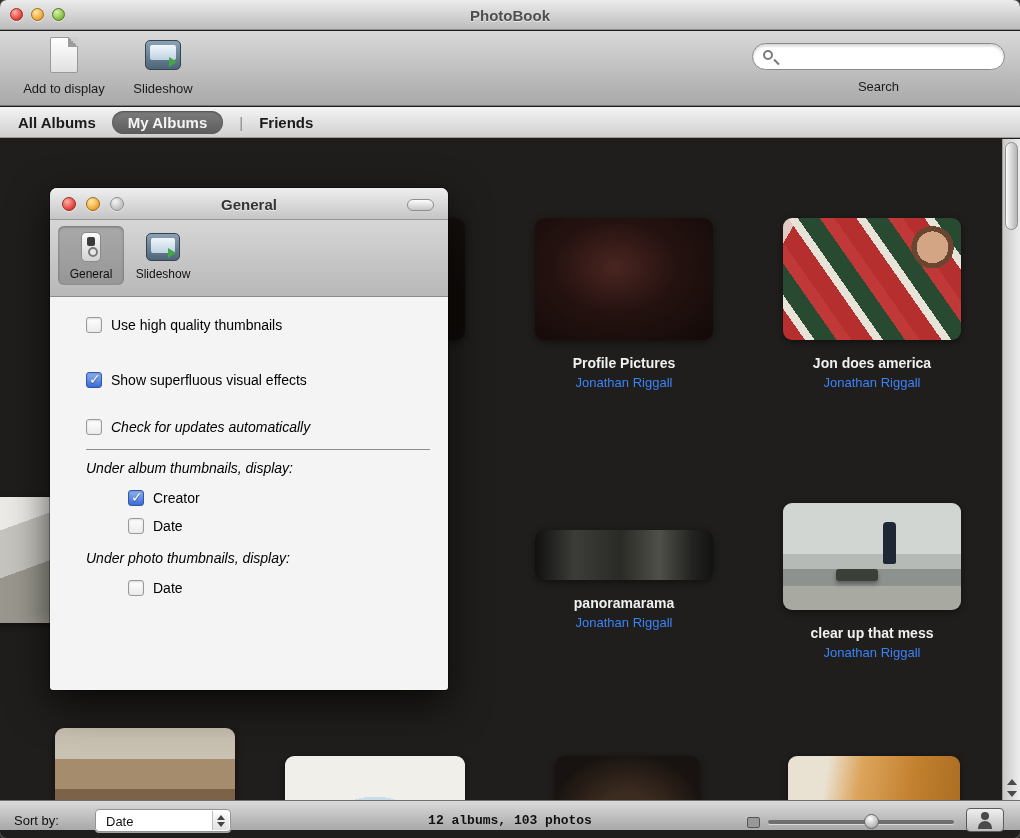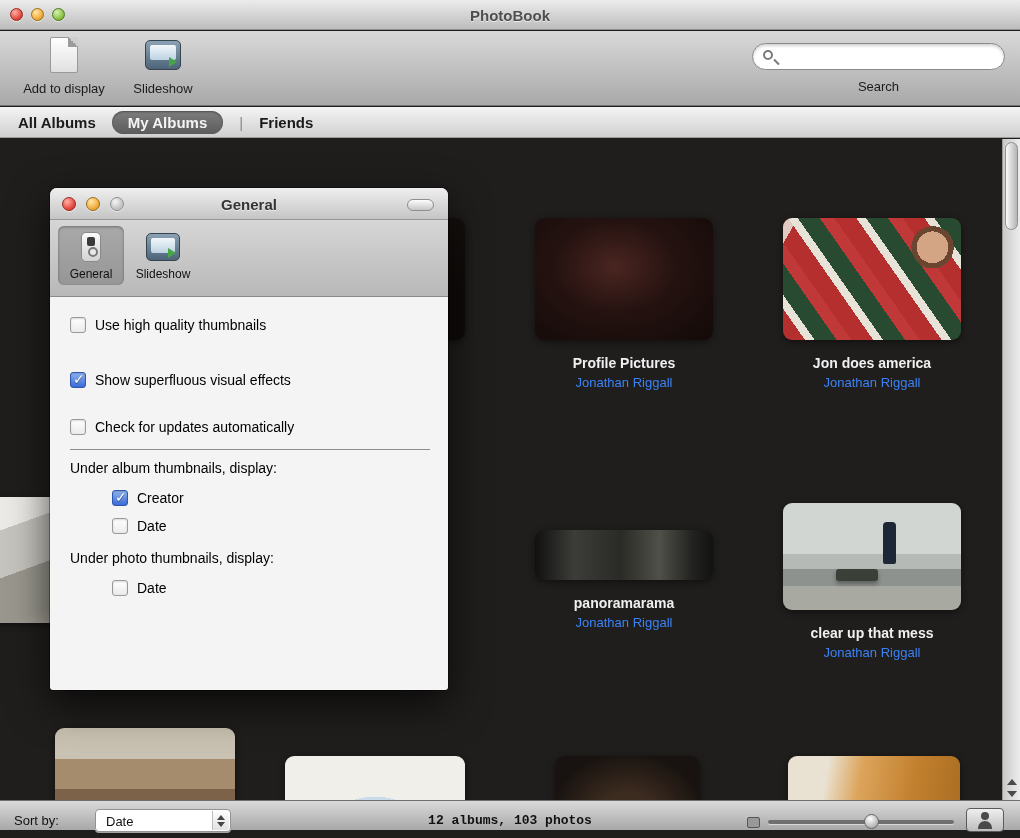--- a/index.html
+++ b/index.html
@@ -1,18 +1,18 @@
 <!DOCTYPE html>
 <html><head>
 <meta charset="utf-8">
 <style>
   * { margin:0; padding:0; box-sizing:border-box; }
   html,body { background:#2a2a2a; }
   body { font-family:"Liberation Sans","DejaVu Sans",sans-serif; }
-  .app { position:relative; width:1020px; height:838px; overflow:hidden; background:#201e1d; box-shadow:0 0 0 1px #555; }
+  .app { position:relative; width:1020px; height:838px; overflow:hidden; background:#201e1d; box-shadow:0 0 0 1px #555;border-radius:7px; }
 
   
   .titlebar { position:absolute; left:0; top:0; width:1020px; height:30px;
     background:linear-gradient(#ececec,#bdbdbd); border-bottom:1px solid #8e8e8e; }
   .tl { position:absolute; width:13px; height:13px; border-radius:50%; top:8px;
     box-shadow:0 1px 1px rgba(255,255,255,.5); }
   .tl.red    { background:radial-gradient(circle at 35% 30%, #ffb0a8, #e2463c 65%, #b03028); border:1px solid #9a2b22; }
   .tl.yellow { background:radial-gradient(circle at 35% 30%, #ffe9a8, #f0a938 65%, #cc8a20); border:1px solid #9a6b1a; }
   .tl.green  { background:radial-gradient(circle at 35% 30%, #d8f0b0, #88c040 65%, #5f9a28); border:1px solid #4f7a1e; }
   .tl.gray   { background:radial-gradient(circle at 35% 30%, #f4f4f4, #c2c2c2 65%); border:1px solid #8f8f8f; }
@@ -125,30 +125,30 @@
   .ptool .pt-label { display:block; margin-top:4px; font-size:12px; color:#111; }
   .ptool .picon-box { height:32px; display:flex; align-items:center; justify-content:center; }
   .gen-icon { width:20px; height:30px; border-radius:5px;
     background:linear-gradient(#fbfbfb,#d3d3d3); border:1px solid #8a8a8a; position:relative; }
   .gen-icon::before { content:""; position:absolute; left:5px; top:4px; width:8px; height:9px;
     border-radius:2px; background:#3a3a3a; }
   .gen-icon::after { content:""; position:absolute; left:6px; bottom:4px; width:6px; height:6px;
     border-radius:50%; border:2px solid #7a7a7a; background:#e8e8e8; }
   .ss-icon.small { width:34px; height:28px; }
 
-  .prefs-content { padding:18px 0 0 20px; }
+  .prefs-content { padding:18px 0 0 36px; }
   .cb-row { display:flex; align-items:center; height:20px; }
   .cb { width:16px; height:16px; border-radius:3px; margin-right:9px; position:relative;
     background:linear-gradient(#ffffff,#ebebeb); border:1px solid #9a9a9a;
     box-shadow:inset 0 1px 2px rgba(0,0,0,.15); flex:none; }
   .cb.checked { background:linear-gradient(#8fb3ee,#3a6bd8); border-color:#2f57b0; }
   .cb.checked::after { content:"\2713"; position:absolute; left:2px; top:-2px;
     color:#fff; font-weight:bold; font-size:14px; text-shadow:0 1px 1px rgba(0,0,0,.45); }
   .cb-label, .pref-heading { font-size:14px; color:#000; }
-  .mb35{margin-bottom:35px;} .mb27{margin-bottom:27px;} .mb12{margin-bottom:12px;} .mb8{margin-bottom:8px;} .mb14{margin-bottom:14px;}
+  .mb35{margin-bottom:35px;} .mb27{margin-bottom:27px;} .mb12{margin-bottom:12px;font-style:italic;} .mb8{margin-bottom:8px;} .mb14{margin-bottom:14px;}
   .indent { margin-left:42px; }
   .divider { border:none; border-top:1px solid #8d8d8d; margin:0 18px 10px 0; }
 
   
   .statusbar { position:absolute; left:0; top:800px; width:1020px; height:30px;
     background:linear-gradient(#dadada,#a8a8a8); border-top:1px solid #6f6f6f; }
   .sortby-label { position:absolute; left:14px; top:12px; font-size:13px; color:#111; }
   .sort-dropdown { position:absolute; left:95px; top:8px; width:136px; height:23px;
     background:#fff; border:1px solid #939393; border-radius:4px;
     box-shadow:0 1px 0 rgba(255,255,255,.6); }

